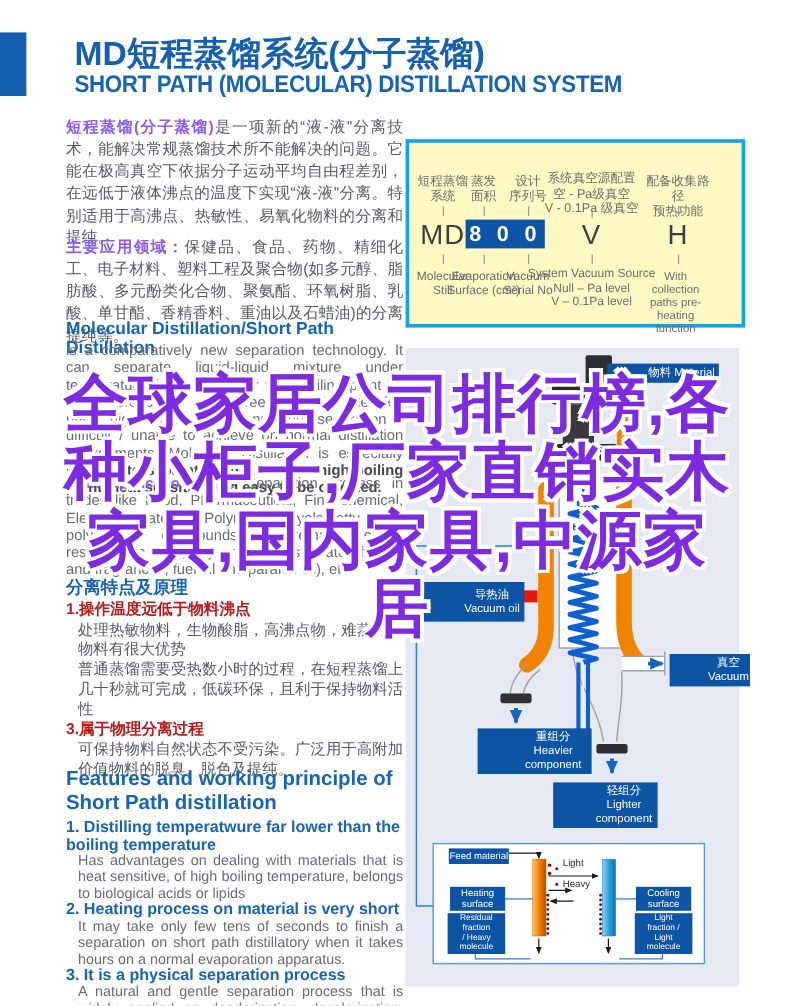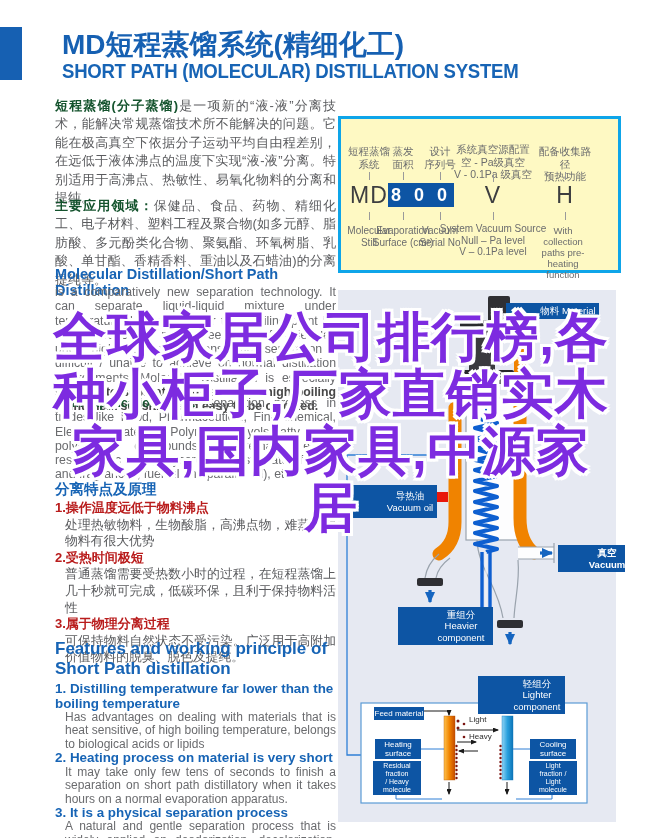--- a/index.html
+++ b/index.html
@@ -9,21 +9,21 @@
     -webkit-font-smoothing:antialiased;
   }
   .abs{position:absolute;}
   .prel{white-space:pre-line;}
   
   .hdr-square{left:0;top:27px;width:22px;height:53px;background:#1660b2;}
   .hdr-title{left:62px;top:26px;font-size:28px;font-weight:bold;color:#1660b2;letter-spacing:0px;}
   .hdr-sub{left:62px;top:60px;font-size:20px;font-weight:bold;color:#1764b5;transform:scaleX(.93);transform-origin:left;letter-spacing:-.3px;}
   
   .col{left:55px;width:281px;color:#5a5b5e;font-size:13px;line-height:18.4px;text-align:justify;}
-  .lead-zh{font-weight:bold;color:#14532d;margin-top:38px;}
+  .lead-zh{font-weight:bold;color:#8b5cf6;margin-top:38px;}
   .h3{left:55px;width:281px;font-size:14.5px;font-weight:bold;color:#1764b5;}
   .encol{left:55px;width:281px;color:#6a6b6e;font-size:12.3px;line-height:14.3px;text-align:justify;}
   .enbold{font-weight:bold;color:#474747;}
   .zh-items .t{font-weight:bold;color:#b91c1c;font-size:13px;line-height:16.6px;}
   .zh-items .b{color:#5a5b5e;font-size:12.8px;line-height:16.6px;padding-left:10px;text-align:justify;}
   .h2{left:55px;width:281px;font-size:17px;font-weight:bold;color:#1764b5;line-height:20px;}
   .en-items .t{font-weight:bold;color:#1764b5;font-size:13.4px;line-height:14.5px;}
   .en-items .b{color:#6a6b6e;font-size:12px;line-height:13.4px;padding-left:10px;text-align:justify;}
   
   .legend{left:338px;top:116px;width:277px;height:151px;border:3px solid #0ea5e9;background:#fef9c3;}
@@ -44,21 +44,21 @@
   
   .wm{left:0;right:0;top:308px;text-align:center;font-weight:bold;font-size:53px;line-height:57px;
       color:#7d2be0;letter-spacing:1px;z-index:50;
       text-shadow:-3px -3px 0 #fff,3px -3px 0 #fff,-3px 3px 0 #fff,3px 3px 0 #fff,
                   -3px 0 0 #fff,3px 0 0 #fff,0 -3px 0 #fff,0 3px 0 #fff;}
 </style>
 </head>
 <body>
 
 <div class="abs hdr-square"></div>
-<div class="abs hdr-title">MD短程蒸馏系统(精细化工)</div>
+<div class="abs hdr-title">MD短程蒸馏系统(分子蒸馏)</div>
 <div class="abs hdr-sub">SHORT PATH (MOLECULAR) DISTILLATION SYSTEM</div>
 
 <div class="abs col" style="top:97px;">
   <span class="lead-zh">短程蒸馏(分子蒸馏)</span><span>是一项新的“液-液”分离技术，能解决常规蒸馏技术所不能解决的问题。它能在极高真空下依据分子运动平均自由程差别，在远低于液体沸点的温度下实现“液-液”分离。特别适用于高沸点、热敏性、易氧化物料的分离和提纯。</span>
 </div>
 <div class="abs col" style="top:197px;">
   <span class="lead-zh">主要应用领域：</span><span>保健品、食品、药物、精细化工、电子材料、塑料工程及聚合物(如多元醇、脂肪酸、多元酚类化合物、聚氨酯、环氧树脂、乳酸、单甘酯、香精香料、重油以及石蜡油)的分离提纯等。</span>
 </div>
 
 <div class="abs h3" style="top:266px;">Molecular Distillation/Short Path Distillation</div>
@@ -66,21 +66,20 @@
   <span>is a comparatively new separation technology.  It can separate liquid-liquid mixture under temperature that is far lower than boiling point by the difference of mean free path of molecules under high vacuum conditions. Such separation is difficult / unable to achieve on normal distillation environments. Molecular Distillation is especially </span><span class="enbold">suitable to separate substances of high boiling point, heat sensitive and easy to be oxidized.</span>
 </div>
 <div class="abs encol" style="top:396px;">
   <span class="lead-zh">Main application field: </span><span>Separation process in trades like Food, Pharmaceutical, Fine chemical, Electronic materials, Polymers (Polyols, fatty acids, polyphenols compounds, polyurethane, epoxy resin, lactic acid, glycerol monostearate, flavors and fragrances, fuel oil and paraffin oil), etc.</span>
 </div>
 
 <div class="abs h3" style="top:480px;">分离特点及原理</div>
 <div class="abs zh-items" style="left:55px;top:500px;width:281px;">
   <div class="t">1.操作温度远低于物料沸点</div>
   <div class="b">处理热敏物料，生物酸脂，高沸点物，难蒸出的物料有很大优势</div>
-  <div class="t">2.受热时间极短</div>
   <div class="b">普通蒸馏需要受热数小时的过程，在短程蒸馏上几十秒就可完成，低碳环保，且利于保持物料活性</div>
   <div class="t">3.属于物理分离过程</div>
   <div class="b">可保持物料自然状态不受污染。广泛用于高附加价值物料的脱臭、脱色及提纯。</div>
 </div>
 
 <div class="abs h2" style="top:639px;">Features and working principle of Short Path distillation</div>
 <div class="abs en-items" style="left:55px;top:682px;width:281px;">
   <div class="t">1. Distilling temperatwure far lower than the boiling temperature</div>
   <div class="b">Has advantages on dealing with materials that is heat sensitive, of high boiling temperature, belongs to biological acids or lipids</div>
   <div class="t">2. Heating process on material is very short</div>
@@ -238,26 +237,26 @@
     <line x1="81" y1="459" x2="106" y2="459" stroke="#2f7fd6" stroke-width="1"></line>
     <line x1="192" y1="459" x2="175" y2="459" stroke="#2f7fd6" stroke-width="1"></line>
     <polyline points="58,505 58,509 104,509" fill="none" stroke="#2f7fd6" stroke-width="1"></polyline>
     <polyline points="214,505 214,509 178,509" fill="none" stroke="#2f7fd6" stroke-width="1"></polyline>
   </svg>
 
   
   <div class="dlabel f9" style="left:168px;top:13px;width:62px;height:16px;">物料 Material</div>
   <div class="dlabel f9 prel" style="left:14px;top:195px;width:54px;height:33px;">导热油
 Vacuum oil</div>
-  <div class="dlabel f9 prel" style="left:220px;top:255px;width:36px;height:27px;font-weight:bold;">真空
+  <div class="dlabel f9 prel" style="left:220px;top:255px;width:36px;height:27px;">真空
 Vacuum</div>
   <div class="dlabel f9 prel" style="left:60px;top:317px;width:64px;height:38px;">重组分
 Heavier
 component</div>
-  <div class="dlabel f9 prel" style="left:140px;top:362px;width:56px;height:38px;margin-top:24px;">轻组分
+  <div class="dlabel f9 prel" style="left:123px;top:362px;width:56px;height:38px;">轻组分
 Lighter
 component</div>
   
   <div class="dlabel f8" style="left:36px;top:417px;width:50px;height:13px;">Feed material</div>
   <div class="dlabel f8 prel" style="left:37px;top:449px;width:46px;height:20px;">Heating
 surface</div>
   <div class="dlabel f8 prel" style="left:192px;top:449px;width:46px;height:20px;">Cooling
 surface</div>
   <div class="dlabel f7 prel" style="left:35px;top:471px;width:48px;height:34px;">Residual
 fraction

